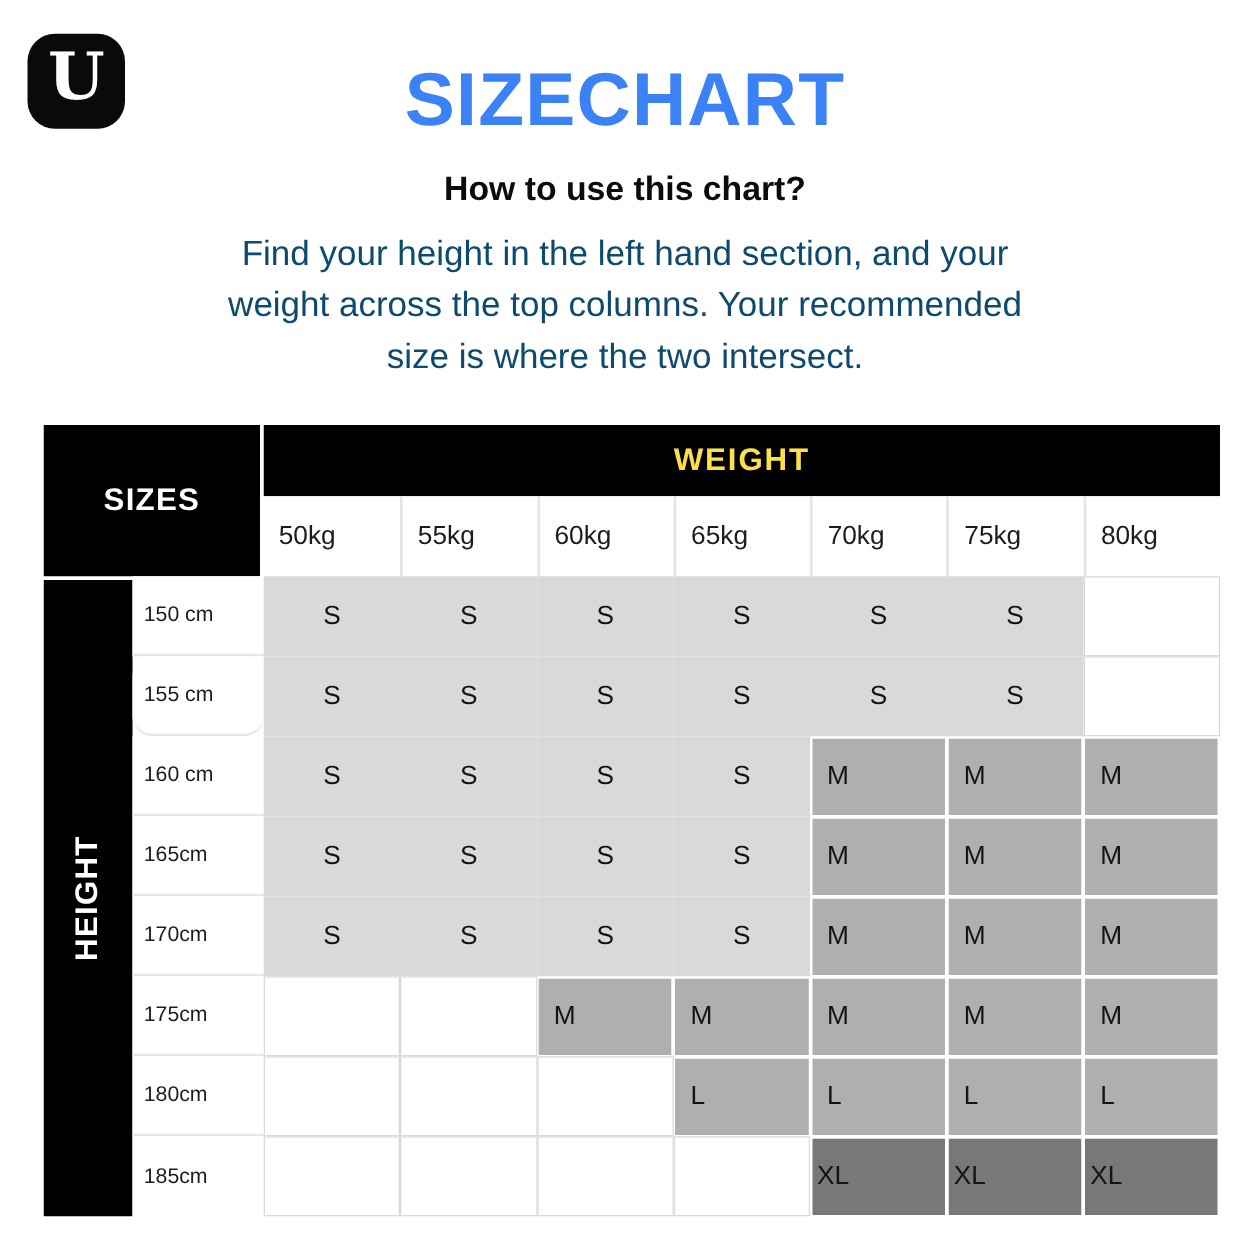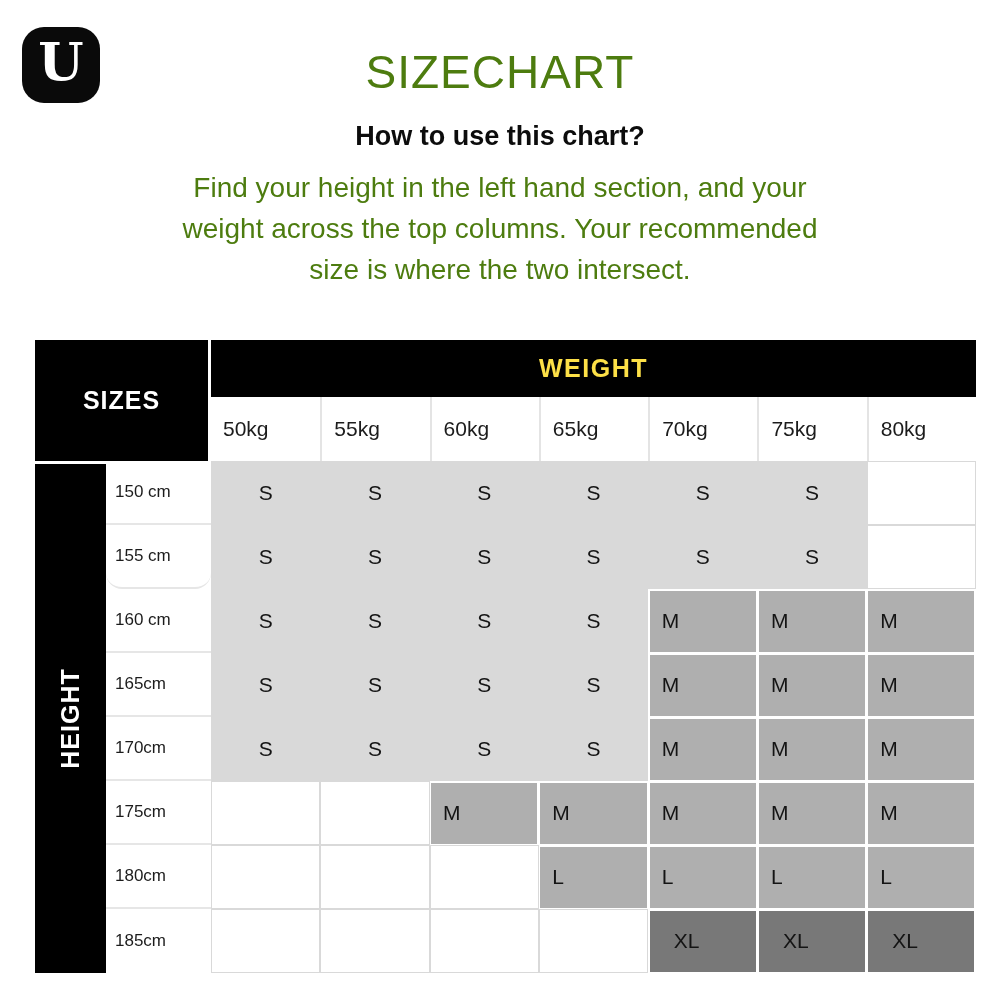--- a/index.html
+++ b/index.html
@@ -9,23 +9,23 @@
 
   
   .logo { position:absolute; left:22px; top:27px; width:78px; height:76px;
           background:#0a0a0a; border-radius:22px;
           display:flex; align-items:center; justify-content:center; }
   .logo-letter { font-family:"DejaVu Serif", serif; font-weight:bold;
                  color:#fff; font-size:52px; line-height:1; padding-bottom:6px; }
 
   
   .headings { position:absolute; left:0; top:0; width:1000px; text-align:center; }
-  .title { margin-top:45px; font-size:46px; font-weight:400; letter-spacing:1px; color:#4d7c0f; }
+  .title { margin-top:45px; font-size:60px; font-weight:700; letter-spacing:1px; color:#3b82f6; }
   .subtitle { margin-top:22px; font-size:27px; font-weight:800; color:#0c0c0c; }
-  .instructions { margin-top:15px; font-size:28px; line-height:41px; color:#4d7c0f;
+  .instructions { margin-top:15px; font-size:28px; line-height:41px; color:#0c4a6e;
                   white-space:pre-line; font-weight:400; }
 
   
   .size-table { position:absolute; left:35px; top:340px; width:941px; height:633px;
                 display:grid;
                 grid-template-columns:71px 105px repeat(7, 1fr);
                 grid-template-rows:57px 64px repeat(8, 64px);
                 background:#fff; }
 
   .sizes-cell { grid-column:1/3; grid-row:1/3; background:var(--c-header);
@@ -43,21 +43,21 @@
                  color:#1c1c1c; border-left:2px solid #e4e4e4; background:#fff; }
   .weight-cell.first { border-left:none; }
 
   .height-cell { display:flex; align-items:center; padding-left:9px; font-size:17px;
                  color:#1c1c1c; background:#fff; border-bottom:2px solid #e6e6e6; }
   .height-cell.last { border-bottom:none; }
 
   .cell { display:flex; align-items:center; font-size:21px; color:#141414; }
   .cell-s    { background:var(--c-s); justify-content:center; }
   .cell-m    { background:var(--c-m);  margin:1.5px; padding-left:12px; }
-  .cell-xl   { background:var(--c-xl); margin:1.5px; padding-left:24px; }
+  .cell-xl   { background:var(--c-xl); margin:1.5px; padding-left:4px; }
   .cell-empty{ background:#fff; outline:1px solid #d9d9d9; outline-offset:-1px; }
 </style>
 </head>
 <body>
 
 <div class="page">
 
   <div class="logo">
     <span class="logo-letter">U</span>
   </div>

